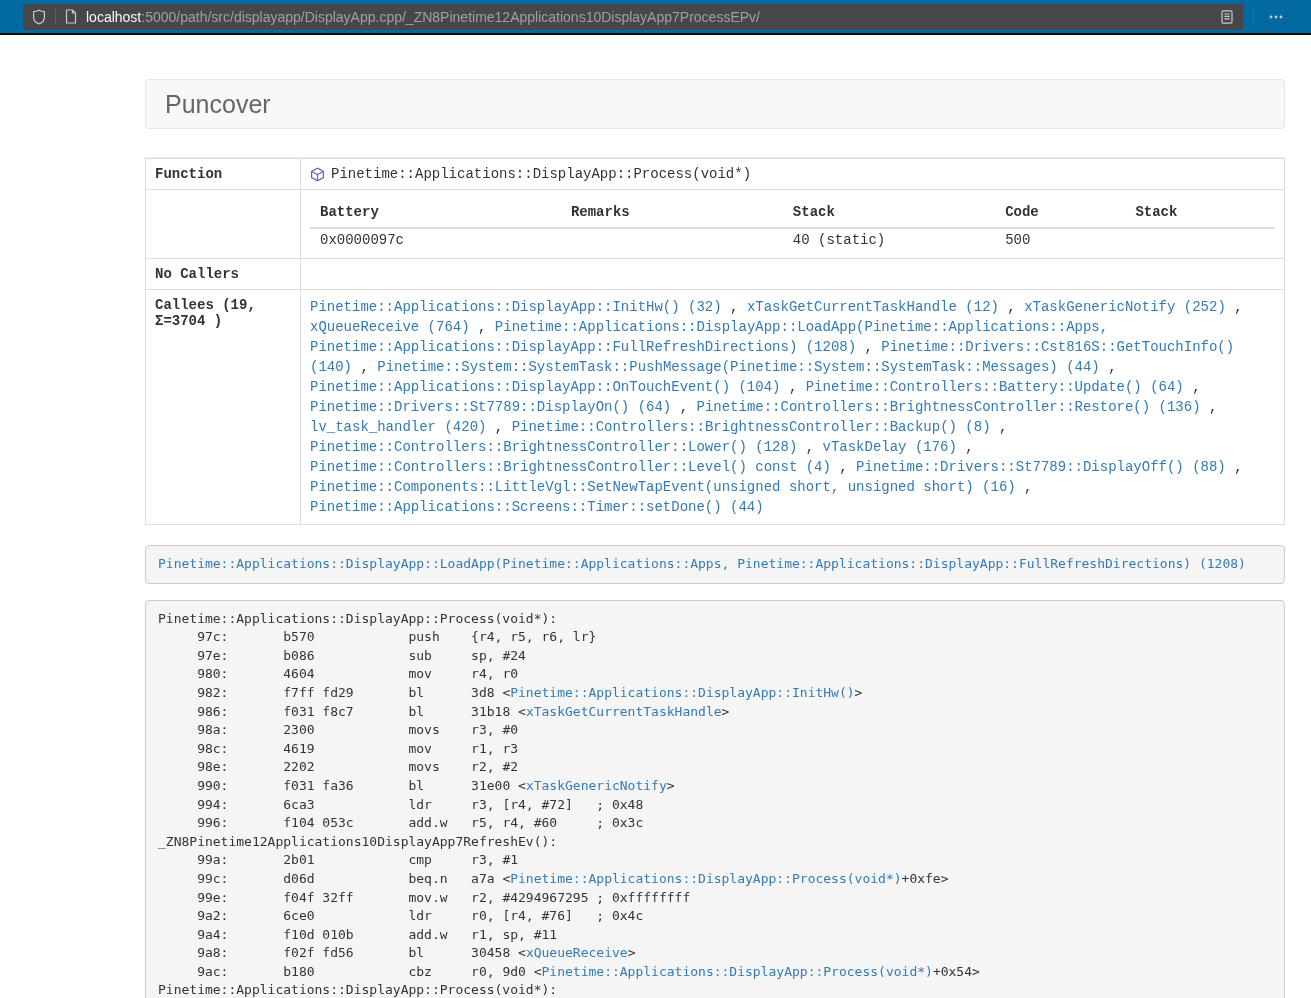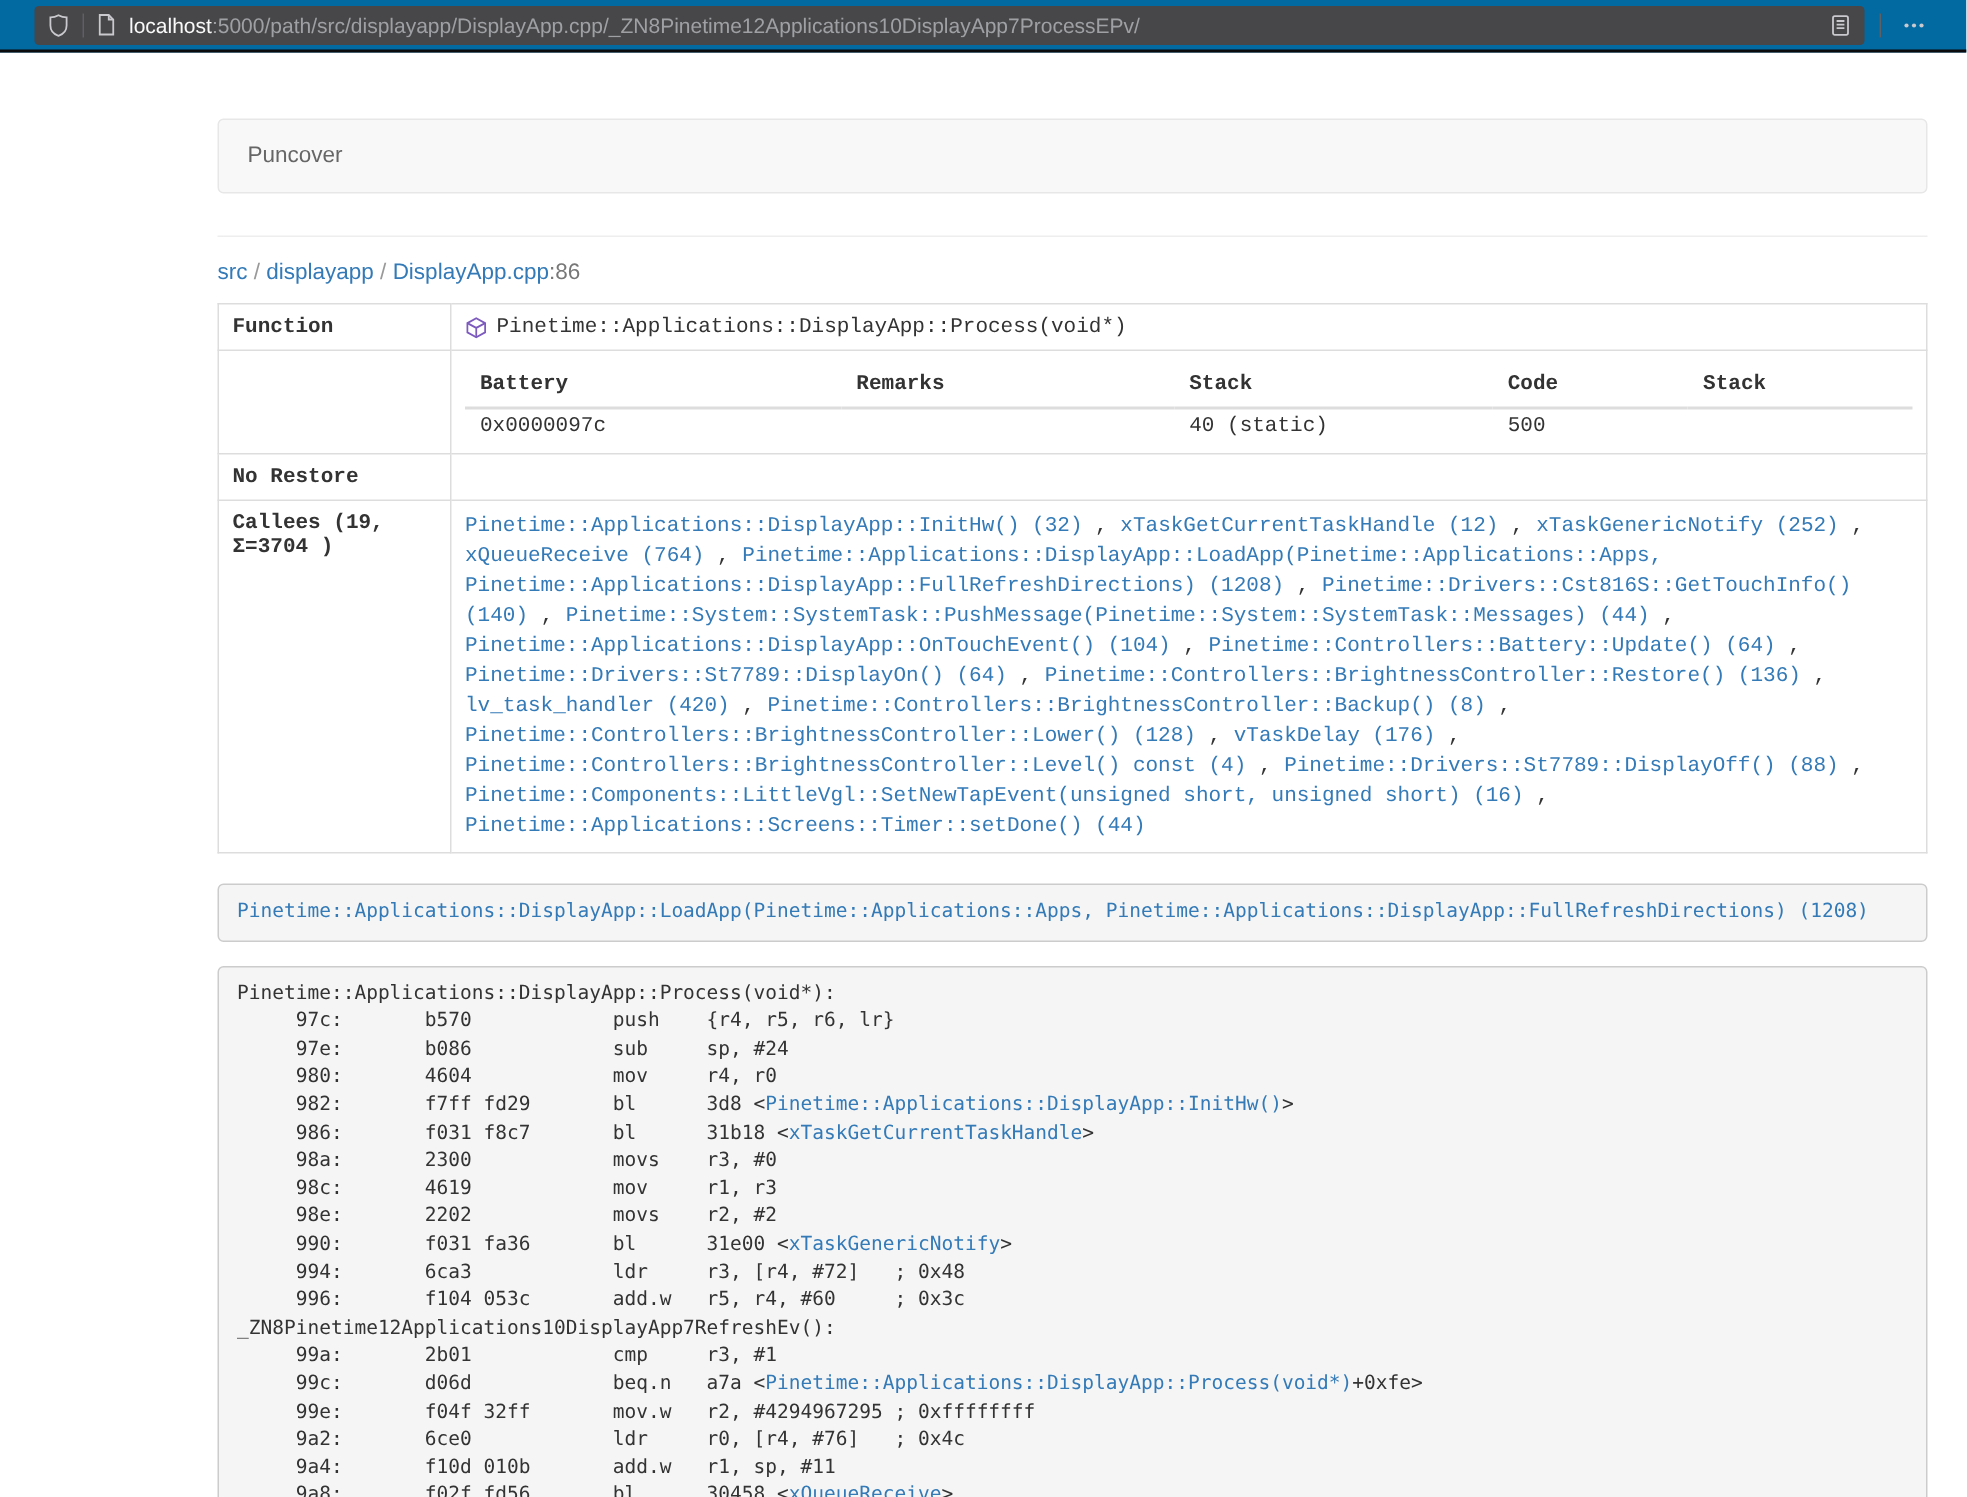--- a/index.html
+++ b/index.html
@@ -31,21 +31,21 @@
   .url-host{color:#f9f9fa;}
   .menu-btn{display:flex;align-items:center;color:#c9c9ce;padding:0 4px;cursor:pointer;}
 
   
   .content{margin:44px 0 0 145px;width:1140px;}
 
   .navbar{
     height:50px;background:#f8f8f8;border:1px solid #e7e7e7;border-radius:4px;
     display:flex;align-items:center;
   }
-  .navbar-brand{font-size:15px;color:#666;padding:0 0 0 19px;line-height:20px;}
+  .navbar-brand{font-size:25px;color:#666;padding:0 0 0 19px;line-height:20px;}
 
   hr.rule{border:0;border-top:1px solid #eee;margin:28px 0 0 0;}
 
   .breadcrumb{margin:15px 0 12px 0;font-size:15px;}
   .bc-sep{color:#999;}
   .bc-suffix{color:#777;}
 
   table.symbol{width:100%;border-collapse:collapse;table-layout:fixed;font-family:Liberation Mono, monospace;}
   table.symbol > tbody > tr > td{
     border:1px solid #ddd;padding:7px 9px;vertical-align:top;font-size:14px;
@@ -112,21 +112,20 @@
 </div>
 
 <div class="content">
 
   <div class="navbar">
     <a class="navbar-brand" href="#">Puncover</a>
   </div>
 
   <hr class="rule">
 
-  <div class="breadcrumb"><a href="#">src</a><span class="bc-sep"> / </span><a href="#">displayapp</a><span class="bc-sep"> / </span><a href="#">DisplayApp.cpp</a><span class="bc-suffix">:86</span></div>
 
   <table class="symbol">
     <tbody>
       <tr>
         <td class="label-col">Function</td>
         <td>
           <span class="func-cell">
             <span class="cube">
               <svg width="15" height="15" viewBox="0 0 16 16">
                   <path d="M8 1.2 L14.3 4.7 V11.3 L8 14.8 L1.7 11.3 V4.7 Z" fill="none" stroke="currentColor" stroke-width="1.25"></path>
@@ -154,21 +153,21 @@
                 <td></td>
                 <td>40 (static)</td>
                 <td>500</td>
                 <td></td>
               </tr>
             </tbody>
           </table>
         </td>
       </tr>
       <tr>
-        <td class="label-col">No Restore</td>
+        <td class="label-col">No Callers</td>
         <td></td>
       </tr>
       <tr>
         <td class="label-col">Callees (19, Σ=3704 )</td>
         <td class="callees-cell"><a href="#">Pinetime::Applications::DisplayApp::InitHw() (32)</a><span class="callee-sep"> , </span><a href="#">xTaskGetCurrentTaskHandle (12)</a><span class="callee-sep"> , </span><a href="#">xTaskGenericNotify (252)</a><span class="callee-sep"> , </span><a href="#">xQueueReceive (764)</a><span class="callee-sep"> , </span><a href="#">Pinetime::Applications::DisplayApp::LoadApp(Pinetime::Applications::Apps, Pinetime::Applications::DisplayApp::FullRefreshDirections) (1208)</a><span class="callee-sep"> , </span><a href="#">Pinetime::Drivers::Cst816S::GetTouchInfo() (140)</a><span class="callee-sep"> , </span><a href="#">Pinetime::System::SystemTask::PushMessage(Pinetime::System::SystemTask::Messages) (44)</a><span class="callee-sep"> , </span><a href="#">Pinetime::Applications::DisplayApp::OnTouchEvent() (104)</a><span class="callee-sep"> , </span><a href="#">Pinetime::Controllers::Battery::Update() (64)</a><span class="callee-sep"> , </span><a href="#">Pinetime::Drivers::St7789::DisplayOn() (64)</a><span class="callee-sep"> , </span><a href="#">Pinetime::Controllers::BrightnessController::Restore() (136)</a><span class="callee-sep"> , </span><a href="#">lv_task_handler (420)</a><span class="callee-sep"> , </span><a href="#">Pinetime::Controllers::BrightnessController::Backup() (8)</a><span class="callee-sep"> , </span><a href="#">Pinetime::Controllers::BrightnessController::Lower() (128)</a><span class="callee-sep"> , </span><a href="#">vTaskDelay (176)</a><span class="callee-sep"> , </span><a href="#">Pinetime::Controllers::BrightnessController::Level() const (4)</a><span class="callee-sep"> , </span><a href="#">Pinetime::Drivers::St7789::DisplayOff() (88)</a><span class="callee-sep"> , </span><a href="#">Pinetime::Components::LittleVgl::SetNewTapEvent(unsigned short, unsigned short) (16)</a><span class="callee-sep"> , </span><a href="#">Pinetime::Applications::Screens::Timer::setDone() (44)</a></td>
       </tr>
     </tbody>
   </table>
 
   <pre class="codebox"><a href="#">Pinetime::Applications::DisplayApp::LoadApp(Pinetime::Applications::Apps, Pinetime::Applications::DisplayApp::FullRefreshDirections) (1208)</a></pre>

